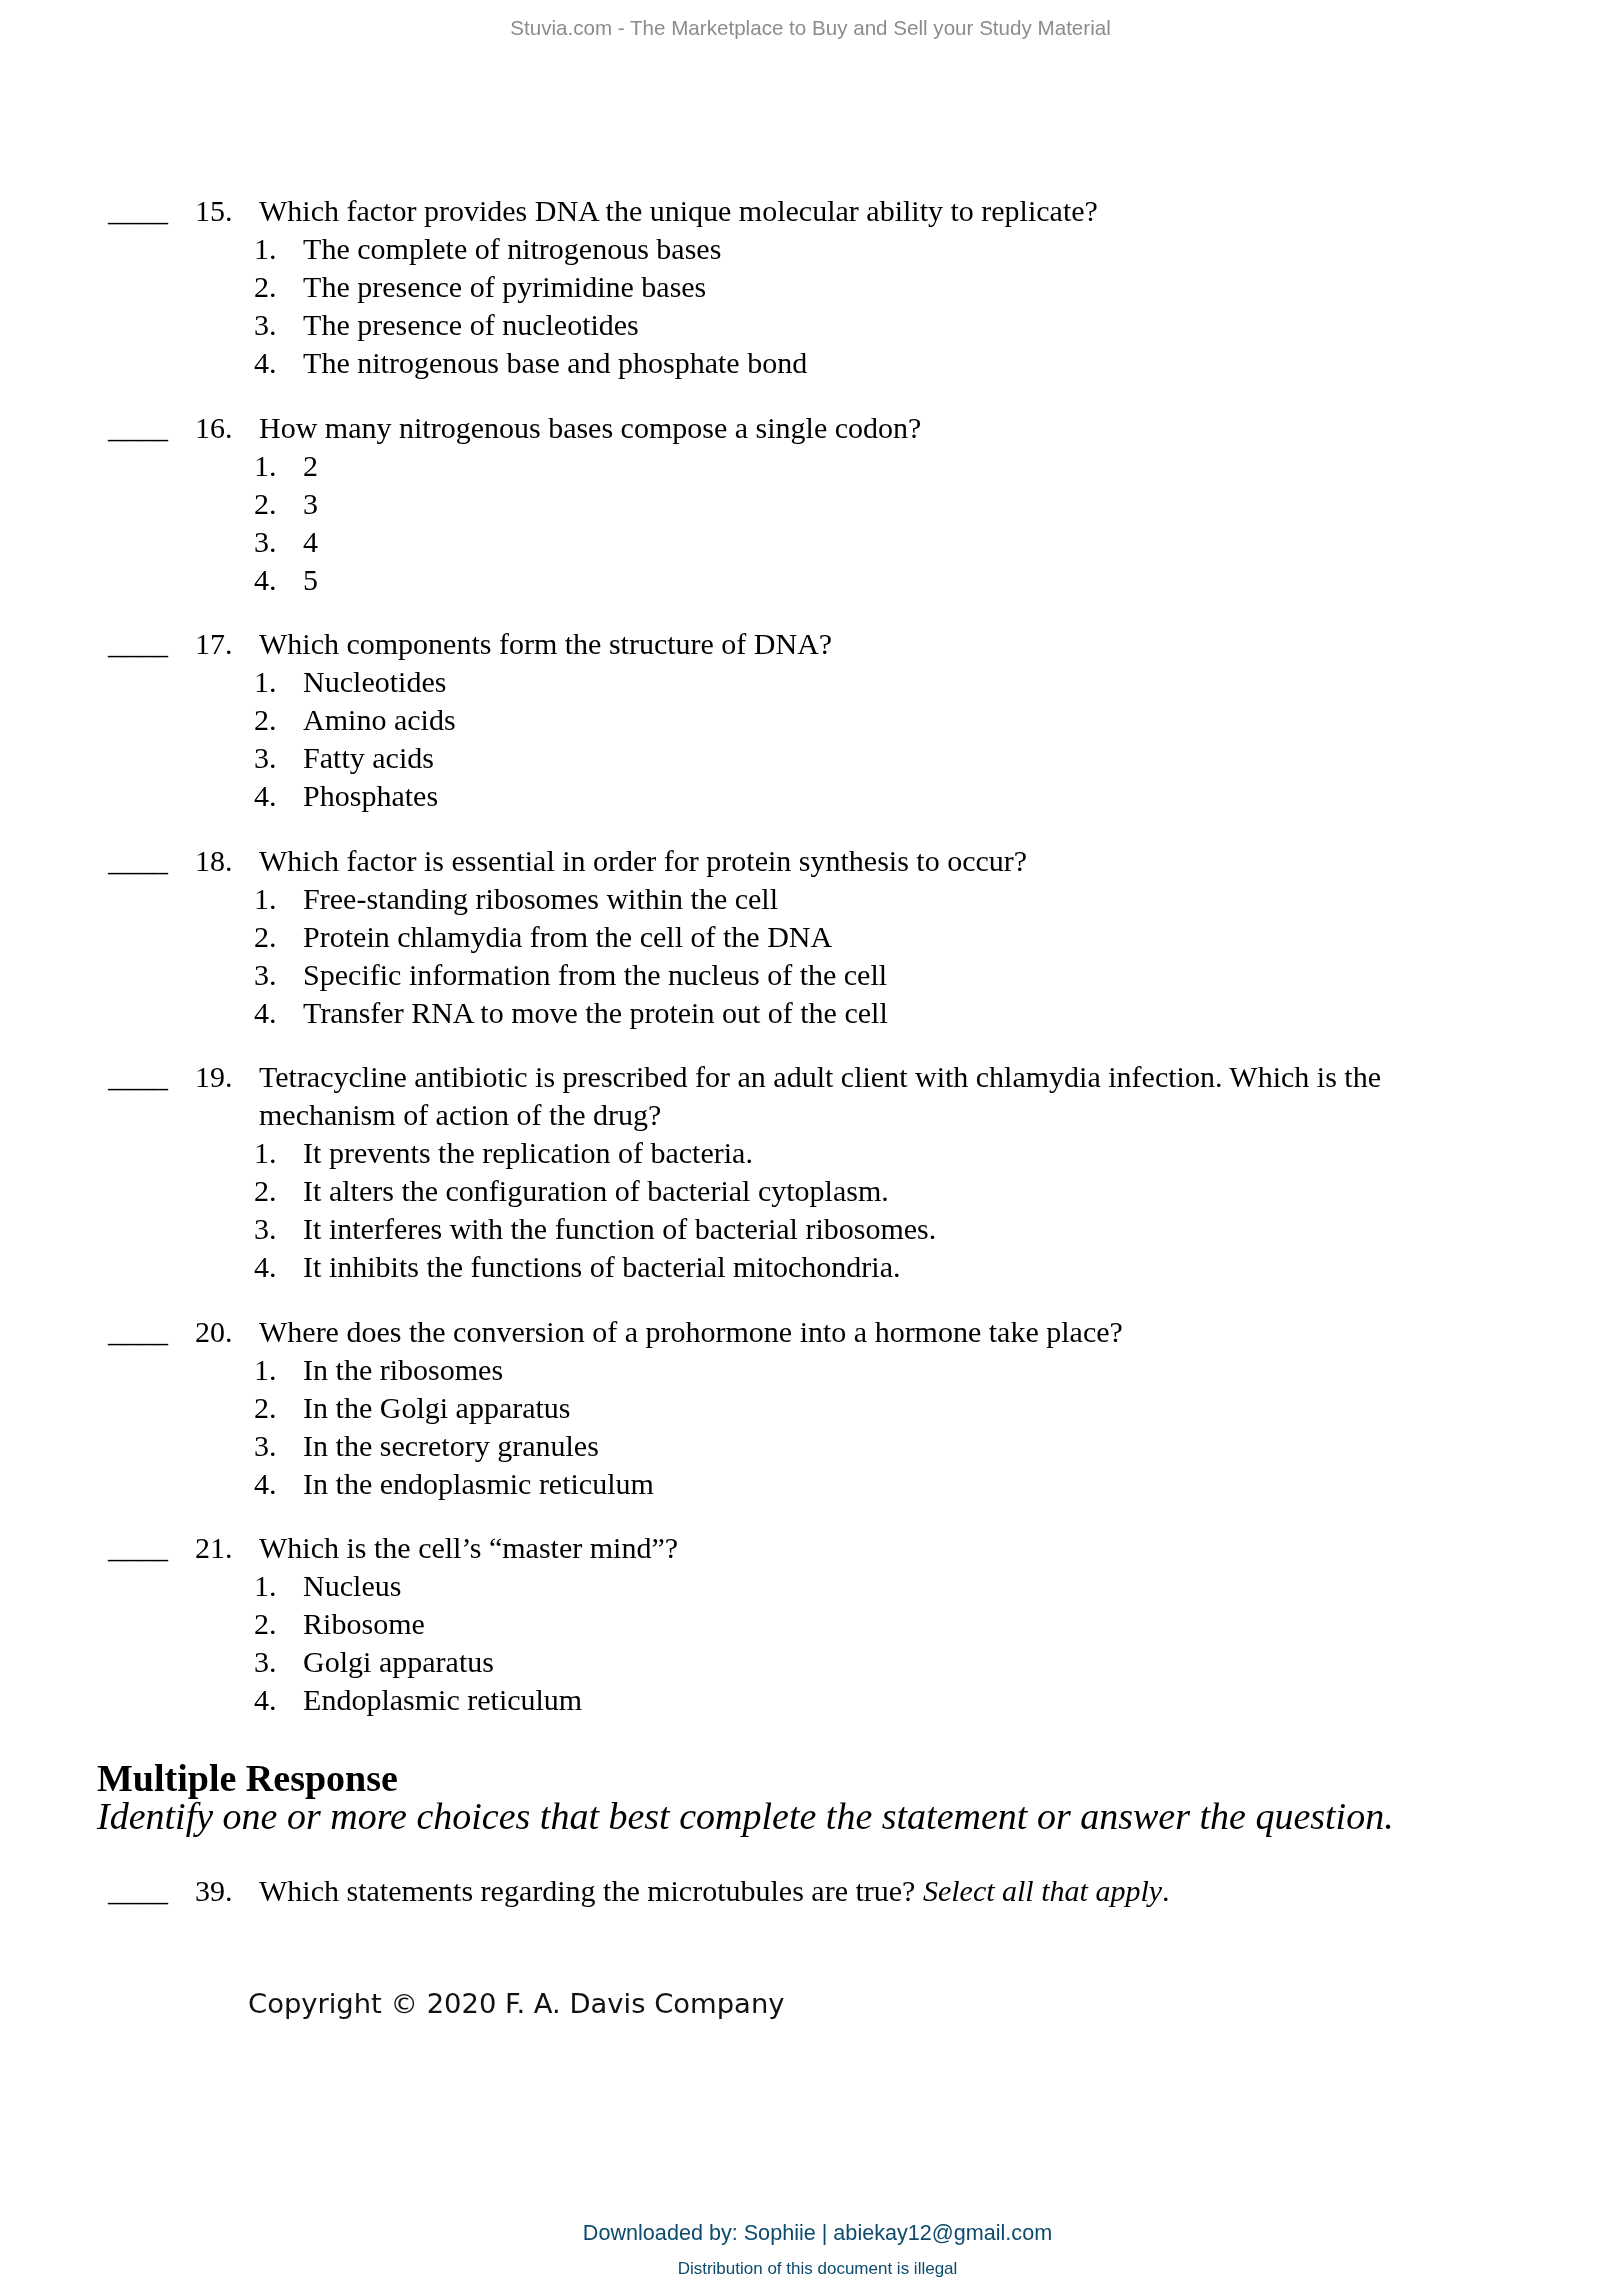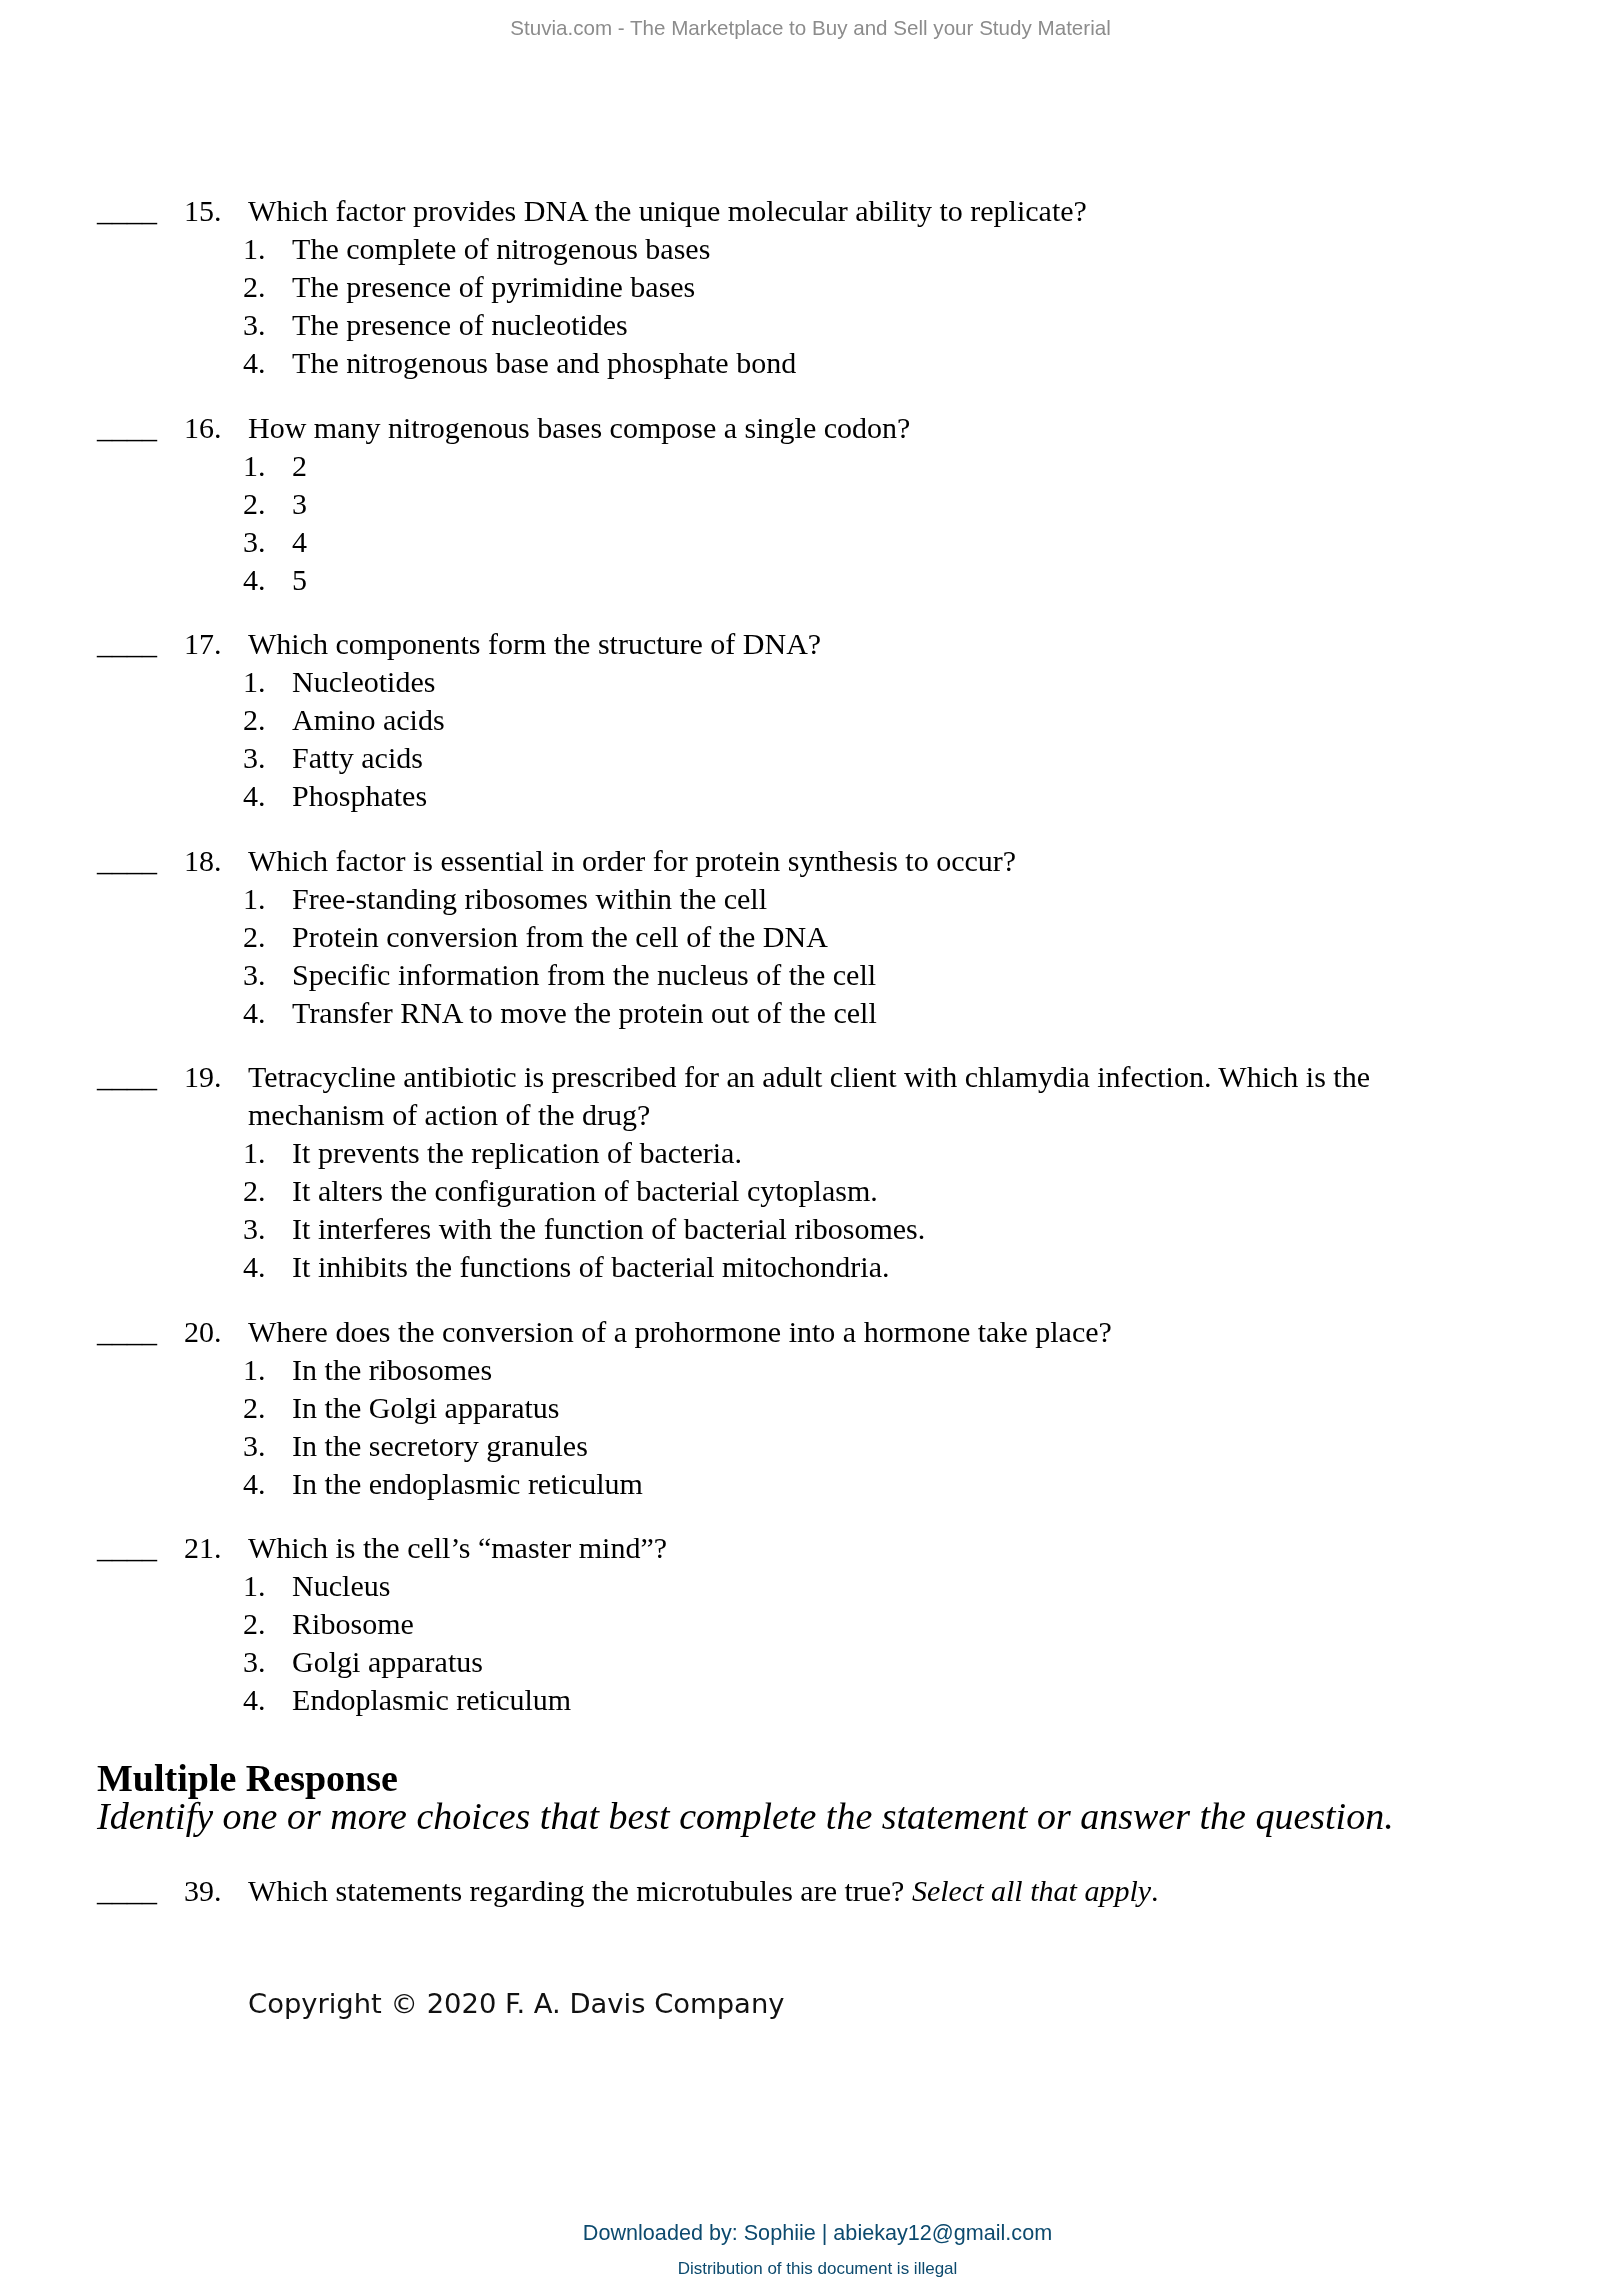--- a/index.html
+++ b/index.html
@@ -18,20 +18,21 @@
     font-family:Liberation Sans, sans-serif;
     font-size:20.6px; color:#8c8c8c;
   }
   .content {
     position:absolute; top:192px; left:97px; width:1431px;
   }
   .question {
     display:flex; align-items:flex-start;
     font-size:30px; line-height:38px;
     margin-bottom:26.5px;
+    margin-left:11px;
   }
   .blank { width:87px; flex-shrink:0; }
   .q-num { width:64px; flex-shrink:0; }
   .q-body { flex:1; max-width:1259px; }
   .choices { margin-left:-4.9px; }
   .choice { display:flex; }
   .c-num { width:49px; flex-shrink:0; }
   .section-wrap { margin-top:40px; font-size:38px; line-height:38px; }
   .section-title { font-weight:bold; }
   .section-instruction { font-style:italic; }
@@ -144,21 +145,21 @@
       <span class="q-num">18.</span>
       <div class="q-body">
         <div class="q-text">Which factor is essential in order for protein synthesis to occur?</div>
         <div class="choices">
           <div class="choice">
             <span class="c-num">1.</span>
             <span class="c-text">Free-standing ribosomes within the cell</span>
           </div>
           <div class="choice">
             <span class="c-num">2.</span>
-            <span class="c-text">Protein conversion from the cell of the DNA</span>
+            <span class="c-text">Protein chlamydia from the cell of the DNA</span>
           </div>
           <div class="choice">
             <span class="c-num">3.</span>
             <span class="c-text">Specific information from the nucleus of the cell</span>
           </div>
           <div class="choice">
             <span class="c-num">4.</span>
             <span class="c-text">Transfer RNA to move the protein out of the cell</span>
           </div>
         </div>

